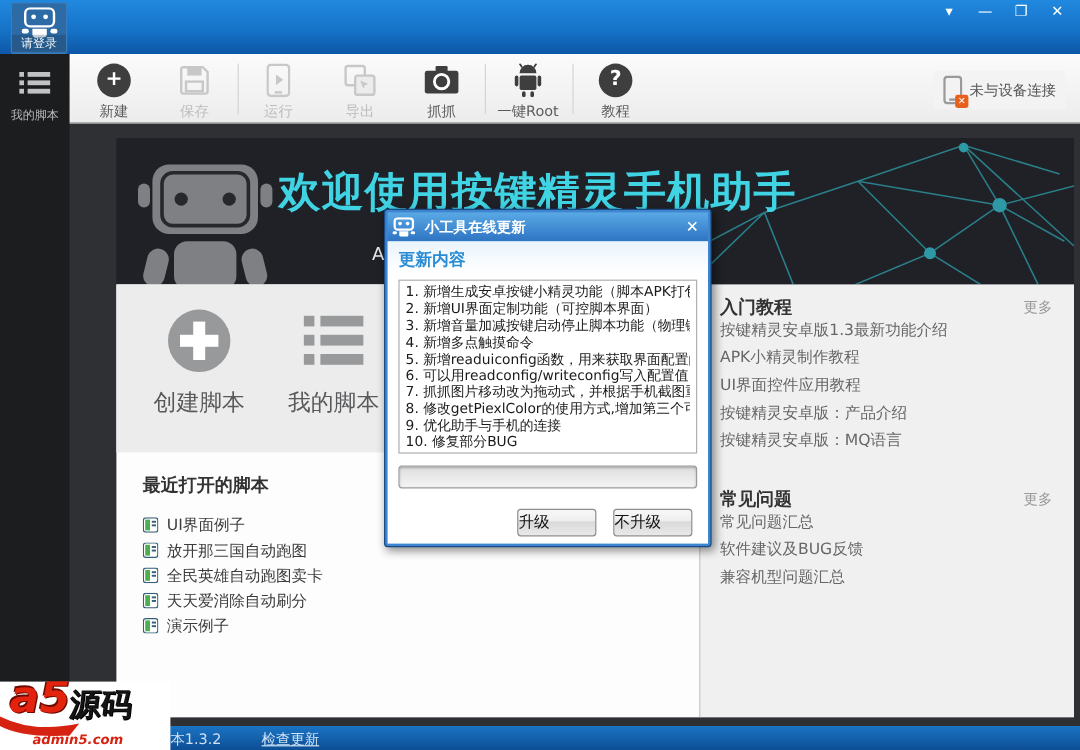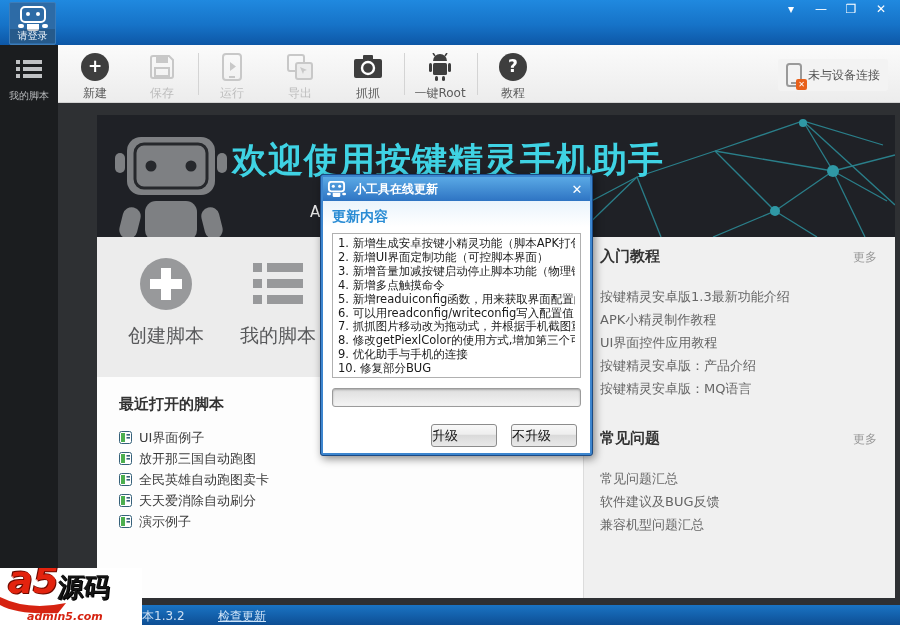--- a/index.html
+++ b/index.html
@@ -51,24 +51,24 @@
   .actions-area { position:absolute; left:0; top:0; width:100%; height:140px; background:#ececec; }
   .action-btn { position:absolute; top:18px; width:120px; text-align:center; cursor:pointer; }
   .action-btn .aicon { height:58px; display:flex; align-items:center; justify-content:center; }
   .action-btn .albl { margin-top:10px; font-size:19px; color:#58595b; }
   .recent-area { position:absolute; left:0; top:140px; width:100%; bottom:0; padding:18px 0 0 22px; }
   .recent-title { font-size:15px; font-weight:bold; color:#333; }
   .recent-list { margin-top:13px; }
   .recent-item { display:flex; align-items:center; gap:7px; height:21px; font-size:13px; color:#3c3c3c; cursor:pointer; }
 
   .right-col { position:relative; flex:1; background:#f0f0f0; border-left:1px solid #dcdcdc; padding:10px 18px 0 16px; }
-  .sec-head { display:flex; justify-content:space-between; align-items:flex-end; }
+  .sec-head { display:flex; justify-content:space-between; align-items:center; }
   .sec-title { font-size:15px; font-weight:bold; color:#333; }
   .sec-more { font-size:12px; color:#999; cursor:pointer; }
-  .sec-list { margin-top:22px; }
+  .sec-list { margin-top:0; }
   .sec-item { font-size:13px; color:#666; height:23px; cursor:pointer; }
   .sec-gap { height:26px; }
 
   
   .dialog { position:absolute; left:320px; top:174px; width:273px; height:282px; z-index:40;
     background:#3d86cf; border:1px solid #1a4a85; border-radius:3px; padding:2px;
     box-shadow:2px 3px 8px rgba(0,0,0,.45); }
   .dlg-titlebar { height:24px; display:flex; align-items:center; gap:8px; padding:0 4px;
     background:linear-gradient(180deg,#5aa9e5,#2e74c3); }
   .dlg-title { flex:1; font-size:12px; font-weight:bold; color:#fff; }

